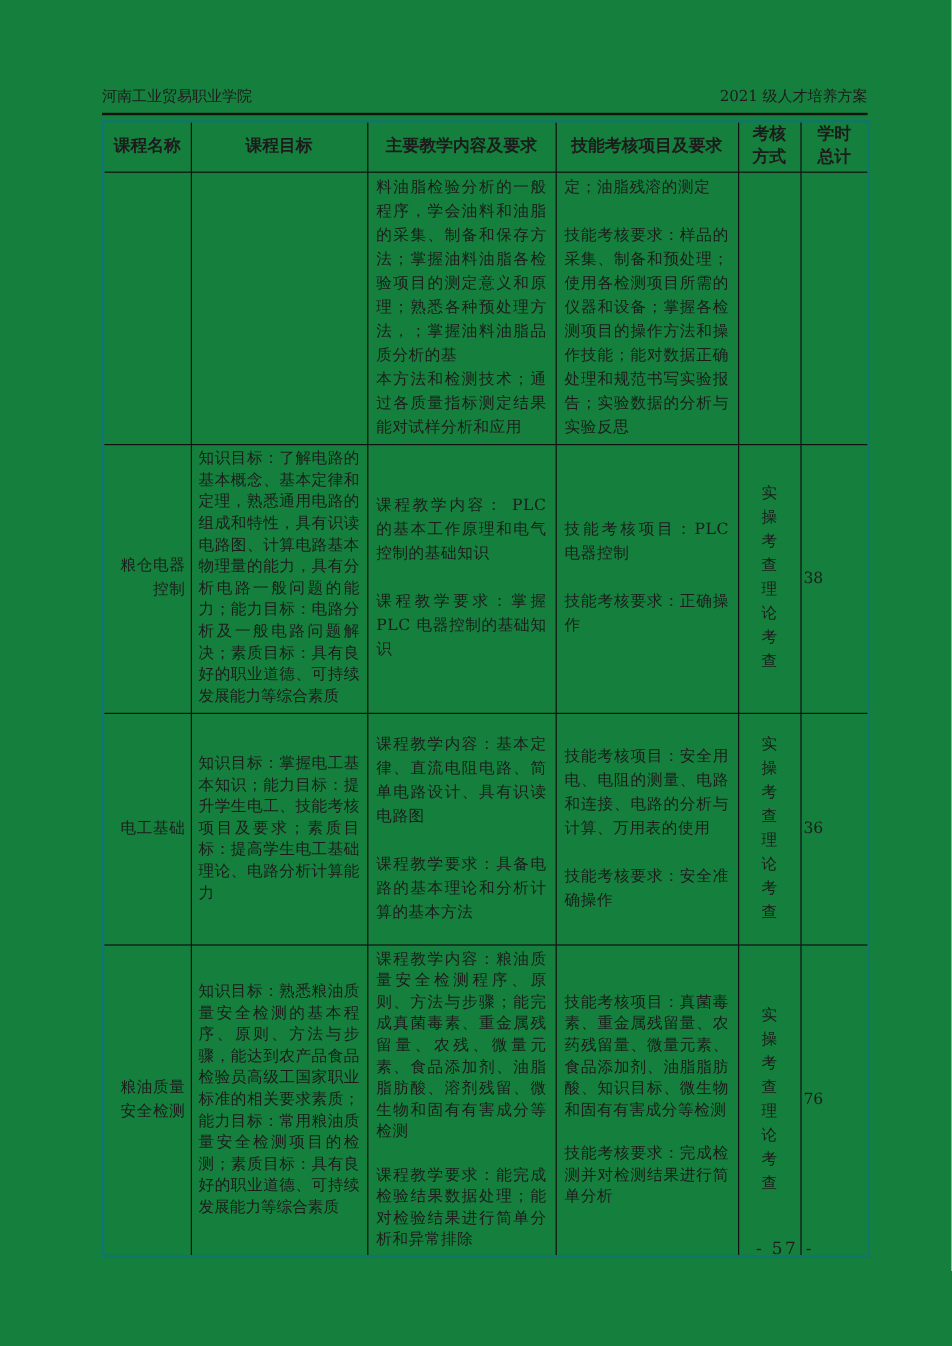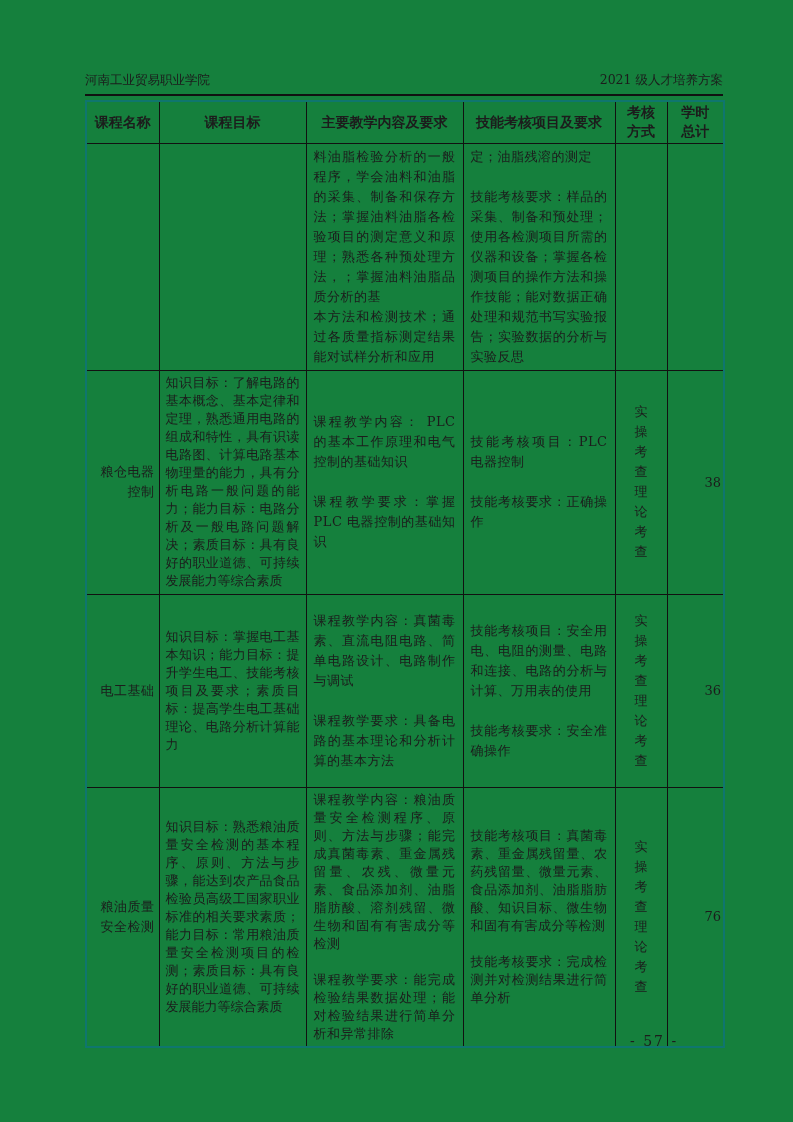--- a/index.html
+++ b/index.html
@@ -70,21 +70,21 @@
     line-height: 20px;
     letter-spacing: 0.5px;
   }
   tr.body-row-3 td.c-content, tr.body-row-3 td.c-assess { line-height: 18px; margin-top: 44px; }
   td.c-method {
     text-align: center;
     line-height: 20px;
     padding: 16px;
   }
   td.c-hours {
-    text-align: right;
+    text-align: left;
     padding: 2px;
   }
   .page-number {
     position: absolute;
     left: 630px;
     top: 1033px;
     width: 110px;
     font-size: 14px;
     letter-spacing: 2px;
   }
@@ -144,21 +144,21 @@
 技能考核要求：正确操作</td>
         <td class="c-method">实操
 考查
 理论
 考查</td>
         <td class="c-hours">38</td>
       </tr>
       <tr class="body-row-2">
         <td class="c-name">电工基础</td>
         <td class="c-obj">知识目标：掌握电工基本知识；能力目标：提升学生电工、技能考核项目及要求；素质目标：提高学生电工基础理论、电路分析计算能力</td>
-        <td class="c-content">课程教学内容：真菌毒素、直流电阻电路、简单电路设计、电路制作与调试
+        <td class="c-content">课程教学内容：基本定律、直流电阻电路、简单电路设计、具有识读电路图
 
 课程教学要求：具备电路的基本理论和分析计算的基本方法</td>
         <td class="c-assess">技能考核项目：安全用电、电阻的测量、电路和连接、电路的分析与计算、万用表的使用
 
 技能考核要求：安全准确操作</td>
         <td class="c-method">实操
 考查
 理论
 考查</td>
         <td class="c-hours">36</td>

